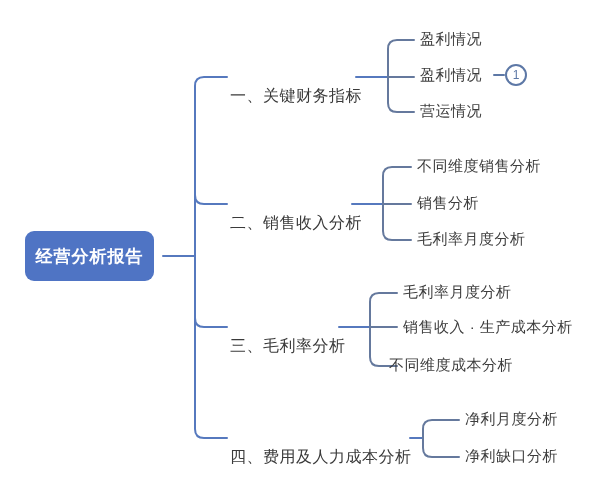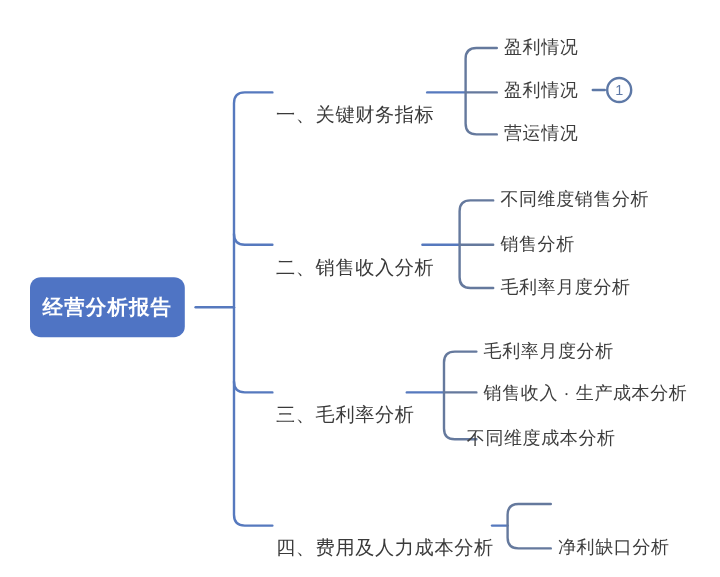--- a/index.html
+++ b/index.html
@@ -120,15 +120,16 @@
   <div class="badge">1</div>
 
   <div class="leaf" style="left:417px; top:167px;">不同维度销售分析</div>
   <div class="leaf" style="left:417px; top:204px;">销售分析</div>
   <div class="leaf" style="left:417px; top:240px;">毛利率月度分析</div>
 
   <div class="leaf" style="left:403px; top:293px;">毛利率月度分析</div>
   <div class="leaf" style="left:403px; top:328px;">销售收入 · 生产成本分析</div>
   <div class="leaf" style="left:389px; top:366px;text-align:right;">不同维度成本分析</div>
 
+  <div class="leaf" style="left:465px; top:420px;">净利月度分析</div>
   <div class="leaf" style="left:465px; top:457px;">净利缺口分析</div>
 
 </div>
 
 </body></html>

